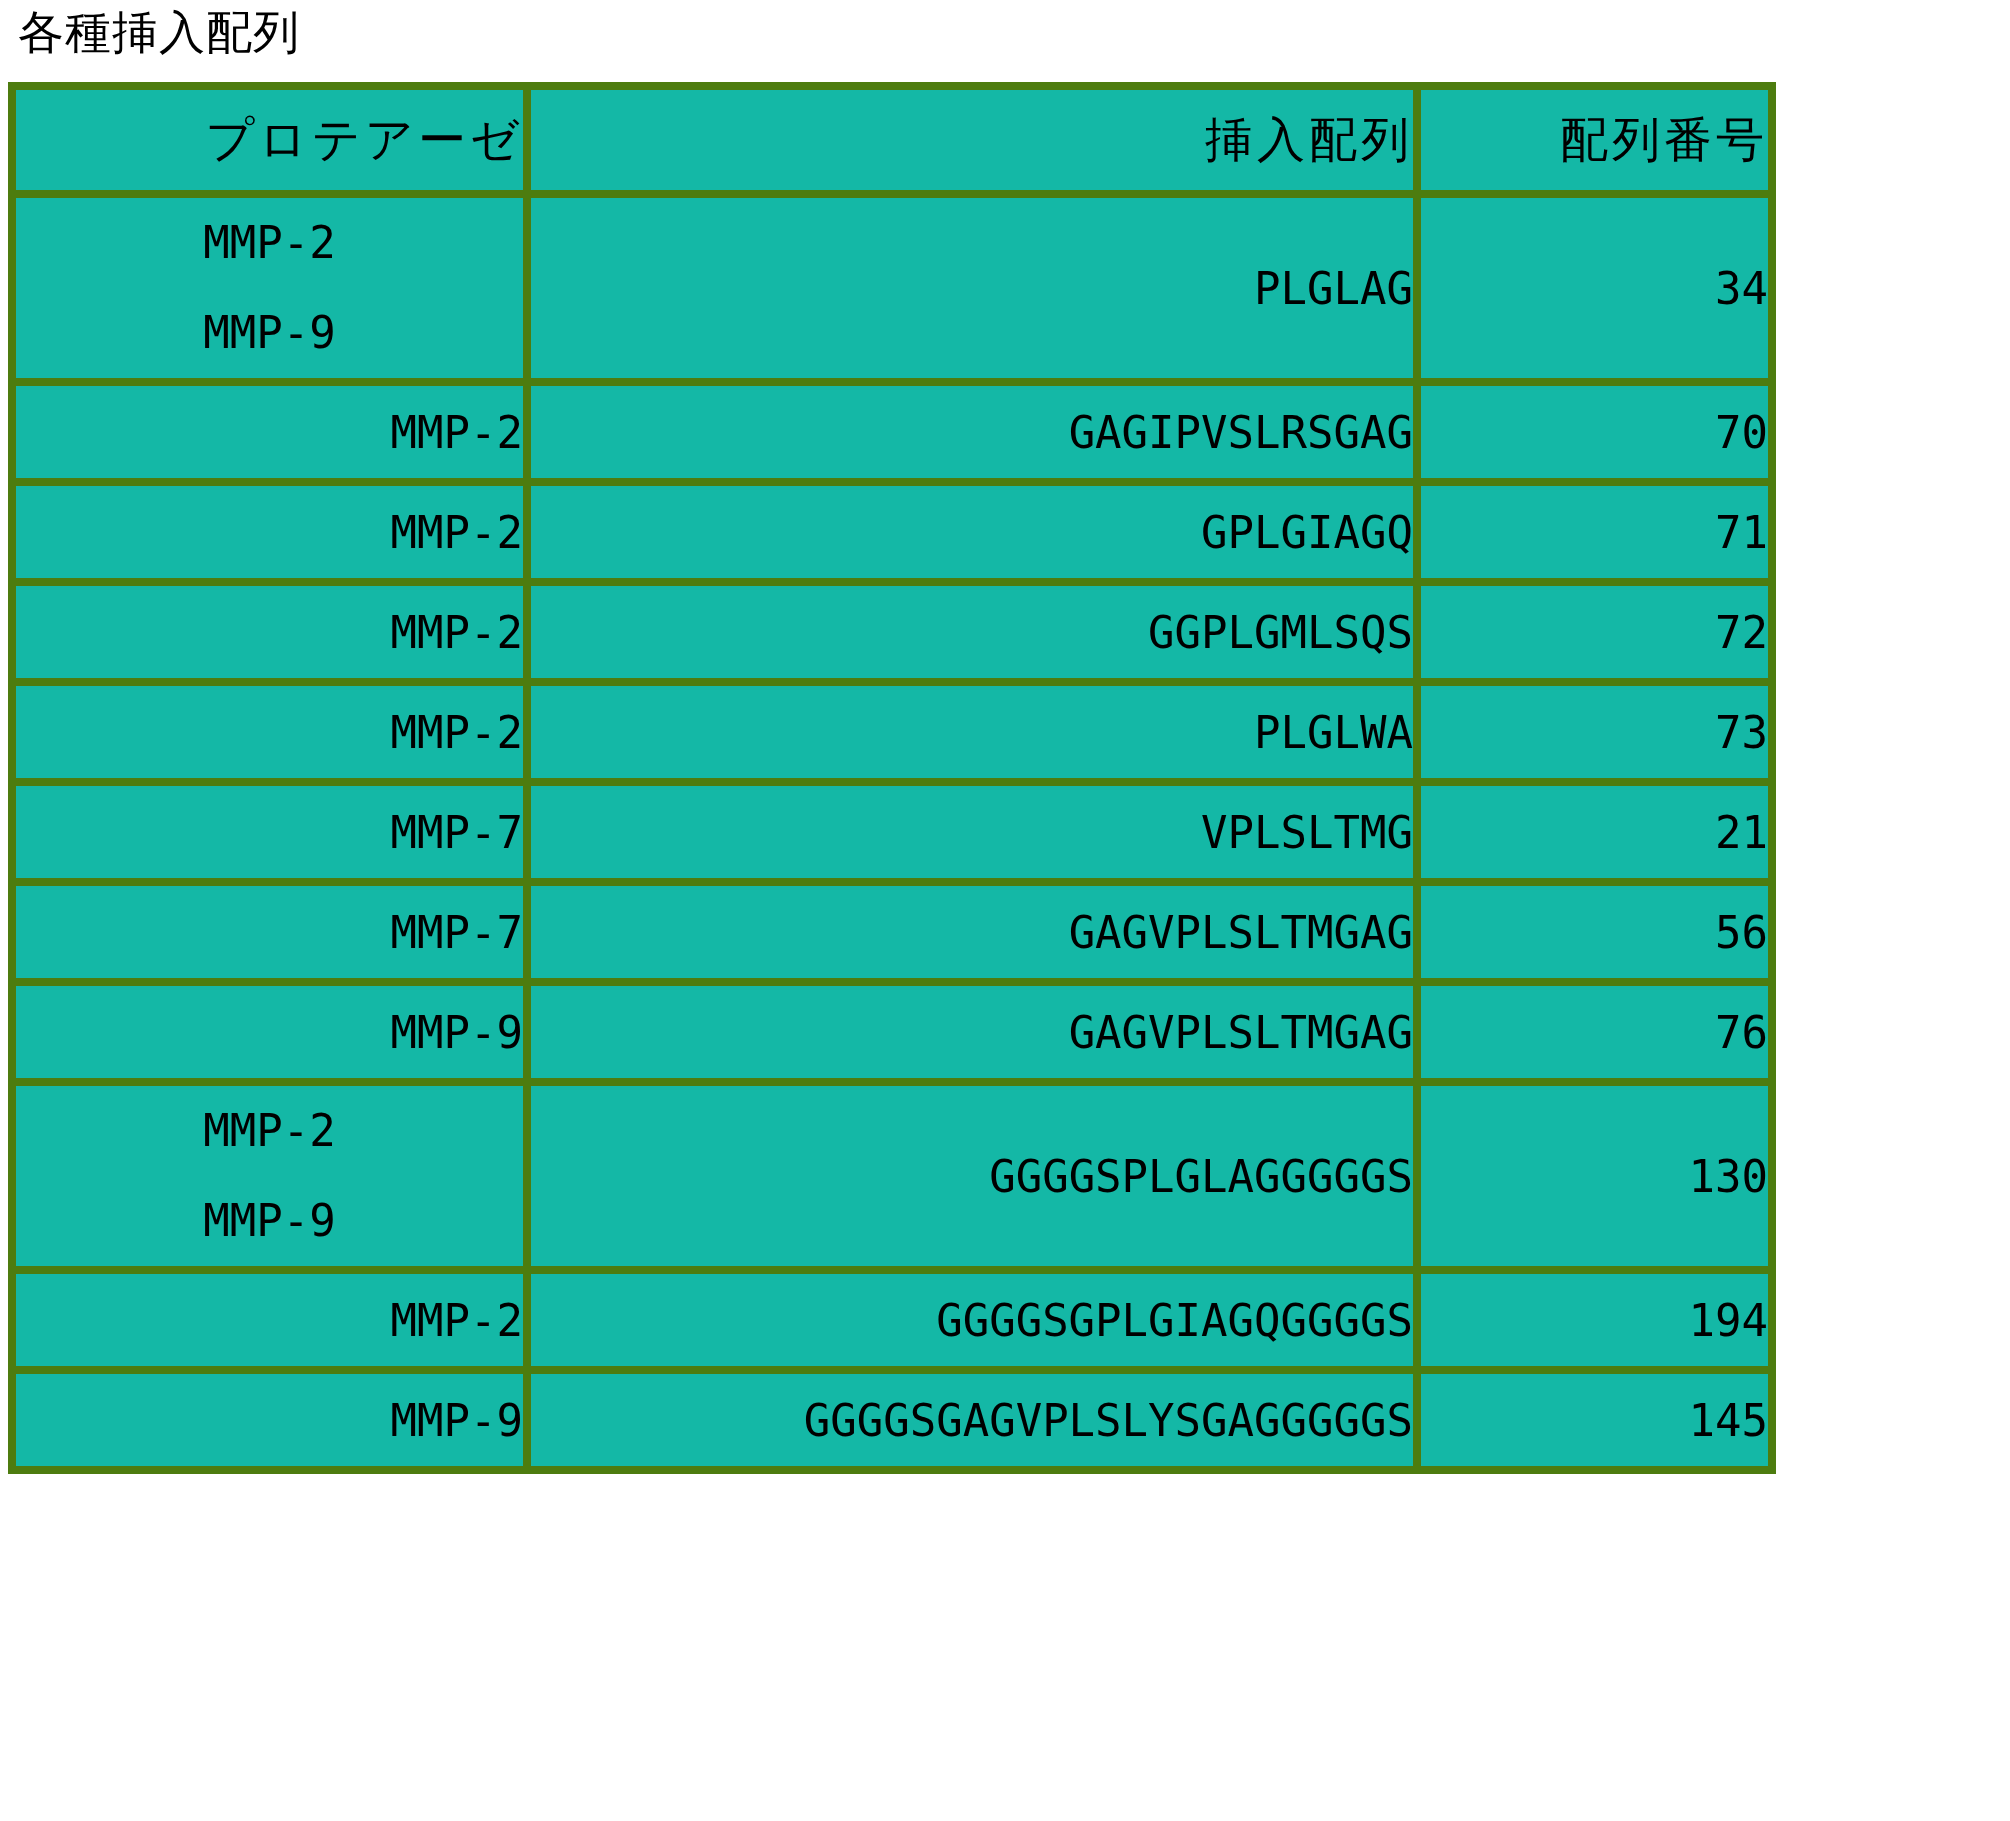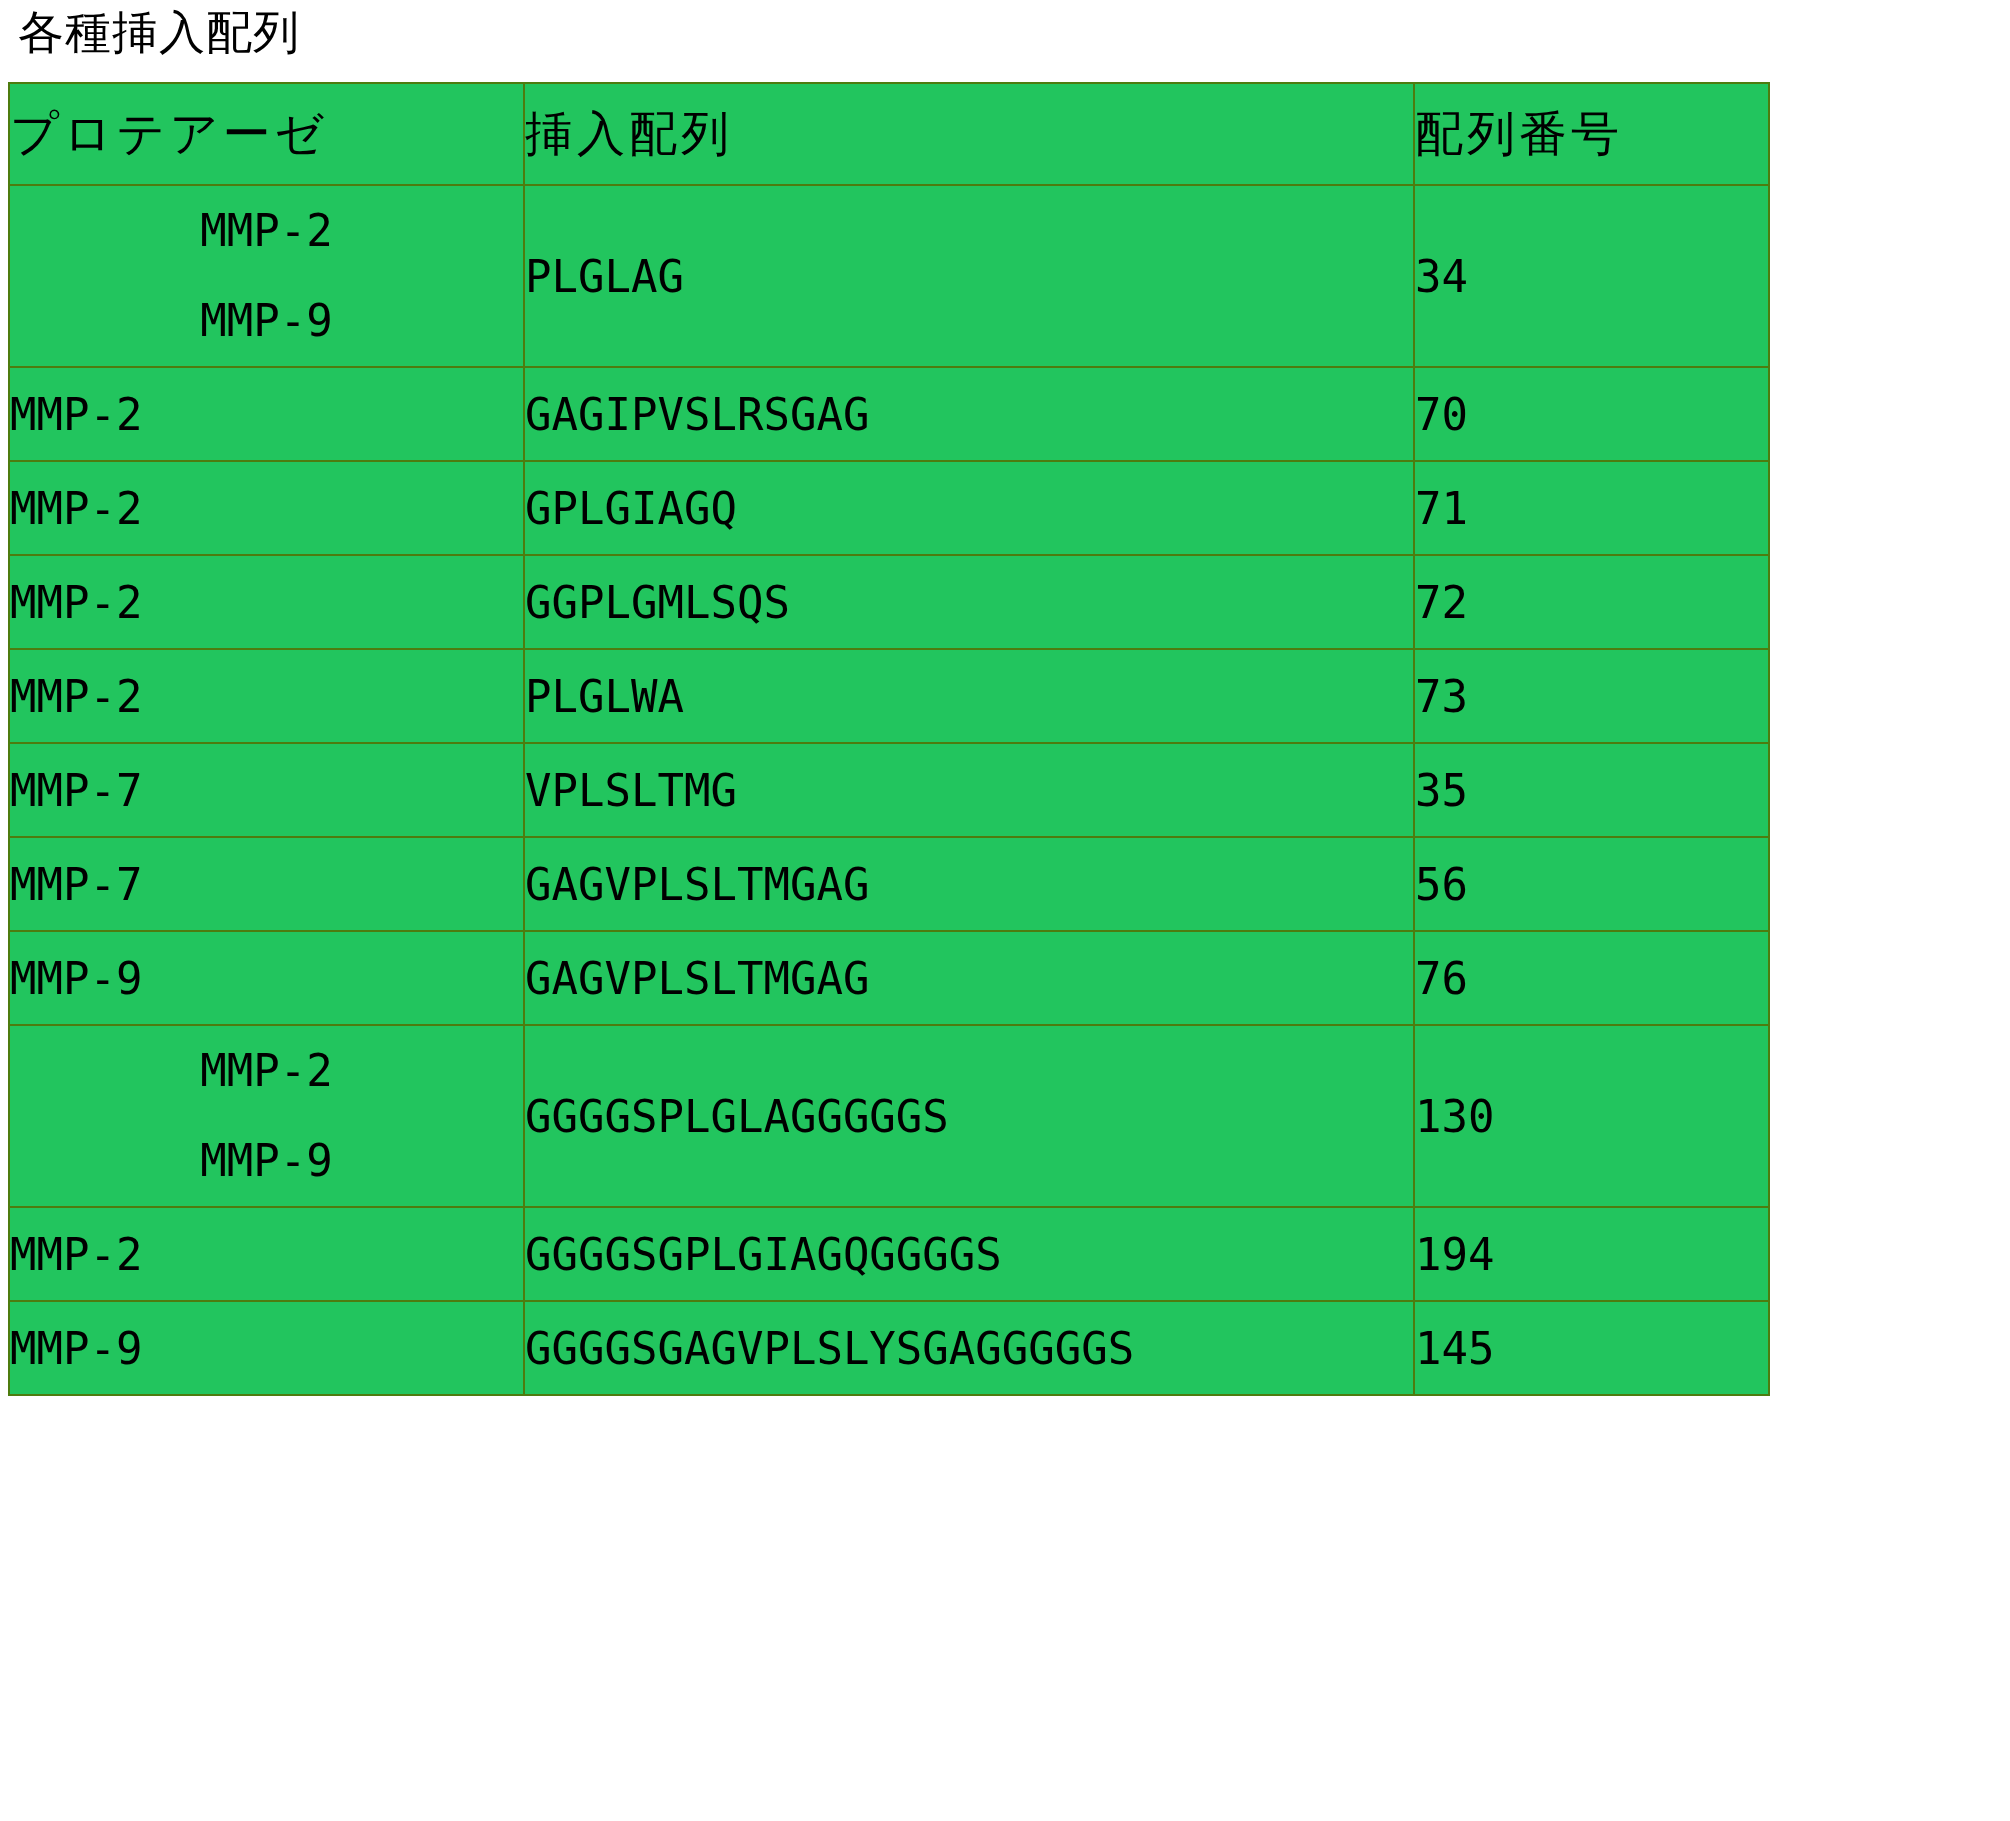--- a/index.html
+++ b/index.html
@@ -37,29 +37,29 @@
     width: 1760px;
     border-collapse: collapse;
     table-layout: fixed;
   }
   table.seq-table col.c-protease { width: 515px; }
   table.seq-table col.c-sequence  { width: 890px; }
   table.seq-table col.c-seqno     { width: 355px; }
 
   table.seq-table th,
   table.seq-table td {
-    border: 2px solid #4d7c0f;
-    text-align: left;
+    border: 8px solid #4d7c0f;
+    text-align: right;
     vertical-align: middle;
     font-size: 44px;
     font-family: "DejaVu Sans Mono", monospace;
     letter-spacing: 0px;
     padding: 0;
     height: 92px;
-    background: #22c55e;
+    background: #14b8a6;
   }
   table.seq-table th {
     font-family: "Liberation Sans", sans-serif;
     font-weight: normal;
     font-size: 48px;
     letter-spacing: 4px;
     height: 100px;
   }
   td.protease, td.seqno {
     font-family: "DejaVu Sans Mono", monospace;
@@ -128,21 +128,21 @@
           <td class="seqno">72</td>
         </tr>
         <tr>
           <td class="protease">MMP-2</td>
           <td class="sequence">PLGLWA</td>
           <td class="seqno">73</td>
         </tr>
         <tr>
           <td class="protease">MMP-7</td>
           <td class="sequence">VPLSLTMG</td>
-          <td class="seqno">35</td>
+          <td class="seqno">21</td>
         </tr>
         <tr>
           <td class="protease">MMP-7</td>
           <td class="sequence">GAGVPLSLTMGAG</td>
           <td class="seqno">56</td>
         </tr>
         <tr>
           <td class="protease">MMP-9</td>
           <td class="sequence">GAGVPLSLTMGAG</td>
           <td class="seqno">76</td>

